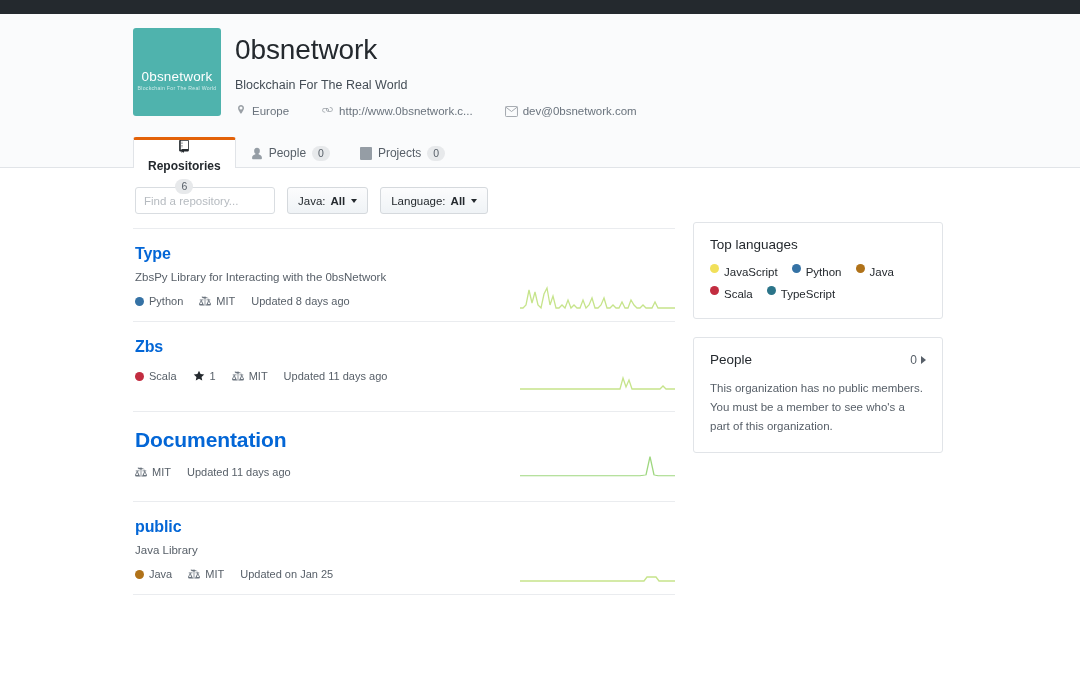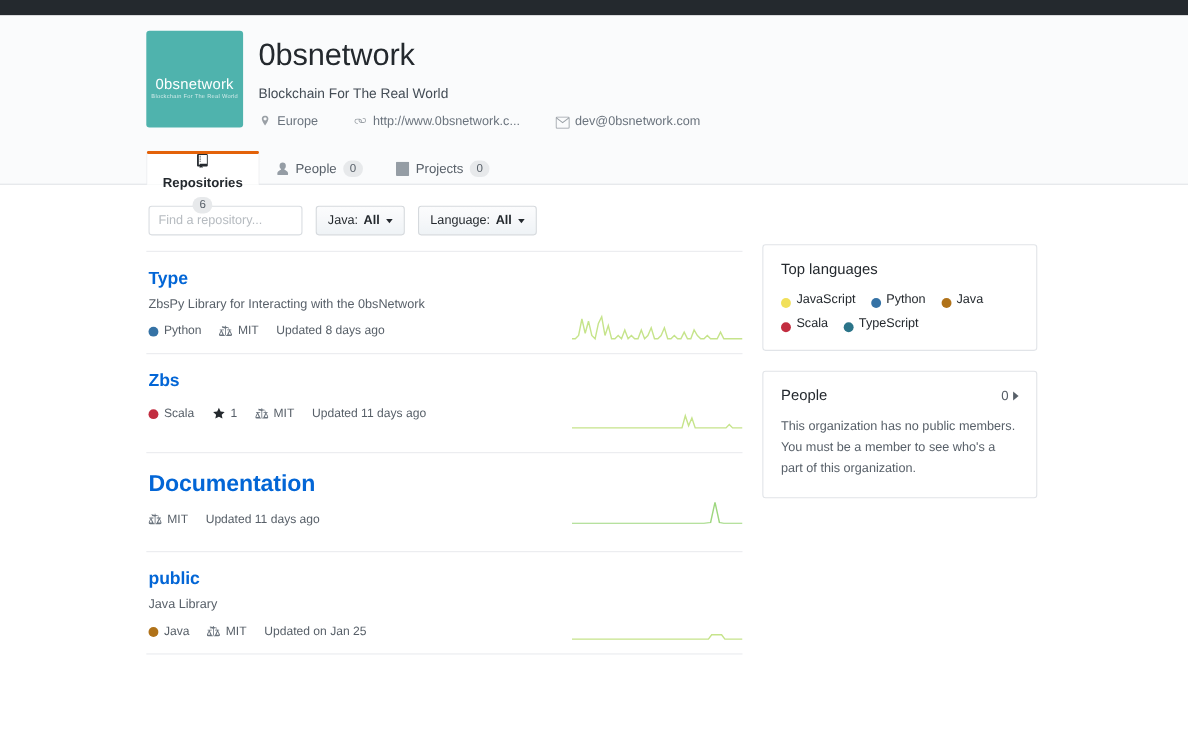--- a/index.html
+++ b/index.html
@@ -221,21 +221,21 @@
     border-bottom: 4px solid transparent;
     border-left: 5px solid #586069;
   }
   .lang-chips {
     display: flex; flex-wrap: wrap;
     gap: 6px 14px;
     font-size: 11.5px;
     color: #24292e;
     line-height: 16px;
   }
-  .lang-chip { display: flex; align-items: flex-end; gap: 5px; white-space: nowrap; }
+  .lang-chip { display: flex; align-items: flex-start; gap: 5px; white-space: nowrap; }
   .card-body {
     font-size: 11.5px;
     color: #586069;
     line-height: 19px;
   }
 </style>
 </head>
 <body>
 
 <div class="topbar"></div>

